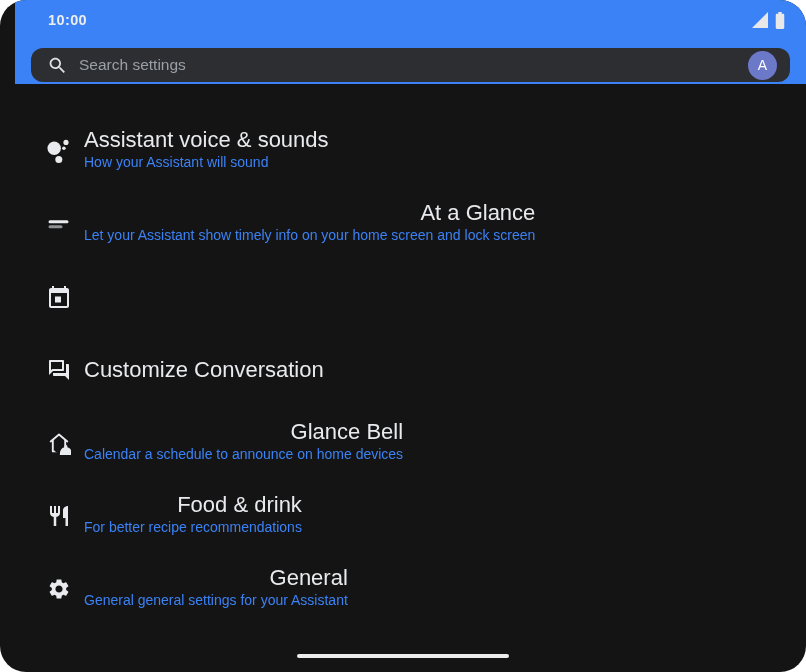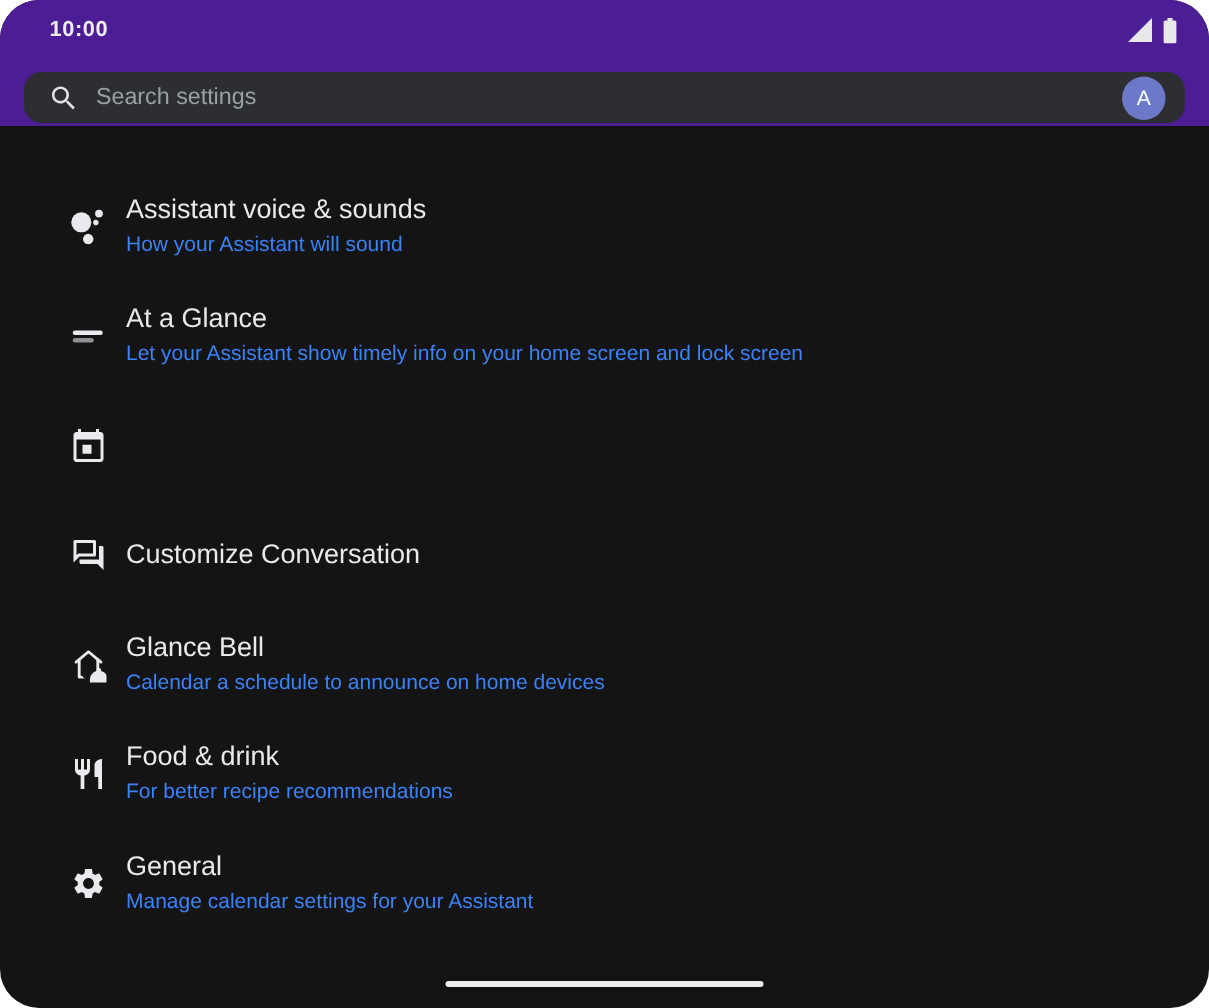--- a/index.html
+++ b/index.html
@@ -1,37 +1,37 @@
 <!DOCTYPE html>
 <html><head>
 <meta charset="utf-8">
 <style>
   html,body{margin:0;padding:0;background:#ffffff;font-family:"Liberation Sans","DejaVu Sans",sans-serif;}
   .screen{position:relative;width:806px;height:672px;background:#141414;border-radius:26px;overflow:hidden;}
 
   
-  .header{background:#4c1d95;padding-bottom:2px;}
+  .header{background:#3b82f6;padding-bottom:2px;margin-left:15px;}
   .status-bar{height:40px;display:flex;align-items:center;justify-content:space-between;padding:0 21px 0 33px;}
   .clock{color:#ededed;font-size:14.5px;font-weight:bold;letter-spacing:.4px;}
   .status-icons{display:flex;align-items:center;gap:7px;}
   .status-icons svg{display:block;fill:#e8e8e8;}
 
   .search-bar{margin:8px 16px 0;height:34px;border-radius:12px;background:#2d2e31;
     display:flex;align-items:center;padding:0 13px 0 16px;box-sizing:border-box;cursor:pointer;}
   .search-icon svg{display:block;fill:#dfe1e4;}
   .search-placeholder{color:#9aa0a6;font-size:15.5px;margin-left:11px;}
   .avatar{margin-left:auto;width:29px;height:29px;border-radius:50%;
     display:flex;align-items:center;justify-content:center;color:#fff;font-size:14px;}
 
   .list{padding-top:30px;}
   .row{display:flex;align-items:center;height:73px;padding:0 24px 0 47px;cursor:pointer;}
   .row .icon{width:24px;height:24px;flex:none;margin-right:13px;}
   .row .icon svg{display:block;width:24px;height:24px;}
   .texts{display:flex;flex-direction:column;min-width:0;}
-  .title{color:#e8eaed;font-size:18px;line-height:21px;white-space:nowrap;}
+  .title{color:#e8eaed;font-size:22px;line-height:21px;white-space:nowrap;text-align:right;}
   .subtitle{color:#3b82f6;font-size:14px;line-height:19px;margin-top:3px;white-space:nowrap;}
 
   .nav-handle{position:absolute;left:50%;transform:translateX(-50%);bottom:14px;
     width:212px;height:4px;border-radius:4px;background:#ededed;cursor:grab;}
 </style>
 </head>
 <body>
 
 <div class="screen">
 
@@ -147,20 +147,20 @@
     </div>
 
     <div class="row">
       <span class="icon">
         <svg viewBox="0 0 24 24" fill="#e8eaed">
           <path d="M19.14 12.94c.04-.3.06-.61.06-.94 0-.32-.02-.64-.07-.94l2.03-1.58c.18-.14.23-.41.12-.61l-1.92-3.32c-.12-.22-.37-.29-.59-.22l-2.39.96c-.5-.38-1.03-.7-1.62-.94l-.36-2.54c-.04-.24-.24-.41-.48-.41h-3.84c-.24 0-.43.17-.47.41l-.36 2.54c-.59.24-1.13.57-1.62.94l-2.39-.96c-.22-.08-.47 0-.59.22L2.74 8.87c-.12.21-.08.47.12.61l2.03 1.58c-.05.3-.09.63-.09.94s.02.64.07.94l-2.03 1.58c-.18.14-.23.41-.12.61l1.92 3.32c.12.22.37.29.59.22l2.39-.96c.5.38 1.03.7 1.62.94l.36 2.54c.05.24.24.41.48.41h3.84c.24 0 .44-.17.47-.41l.36-2.54c.59-.24 1.13-.56 1.62-.94l2.39.96c.22.08.47 0 .59-.22l1.92-3.32c.12-.22.07-.47-.12-.61l-2.01-1.58zM12 15.6c-1.98 0-3.6-1.62-3.6-3.6s1.62-3.6 3.6-3.6 3.6 1.62 3.6 3.6-1.62 3.6-3.6 3.6z"></path>
         </svg>
       </span>
       <div class="texts">
         <div class="title">General</div>
-        <div class="subtitle">Manage calendar settings for your Assistant</div>
+        <div class="subtitle">General general settings for your Assistant</div>
       </div>
     </div>
 
   </div>
 
   <div class="nav-handle"></div>
 </div>
 
 </body></html>

